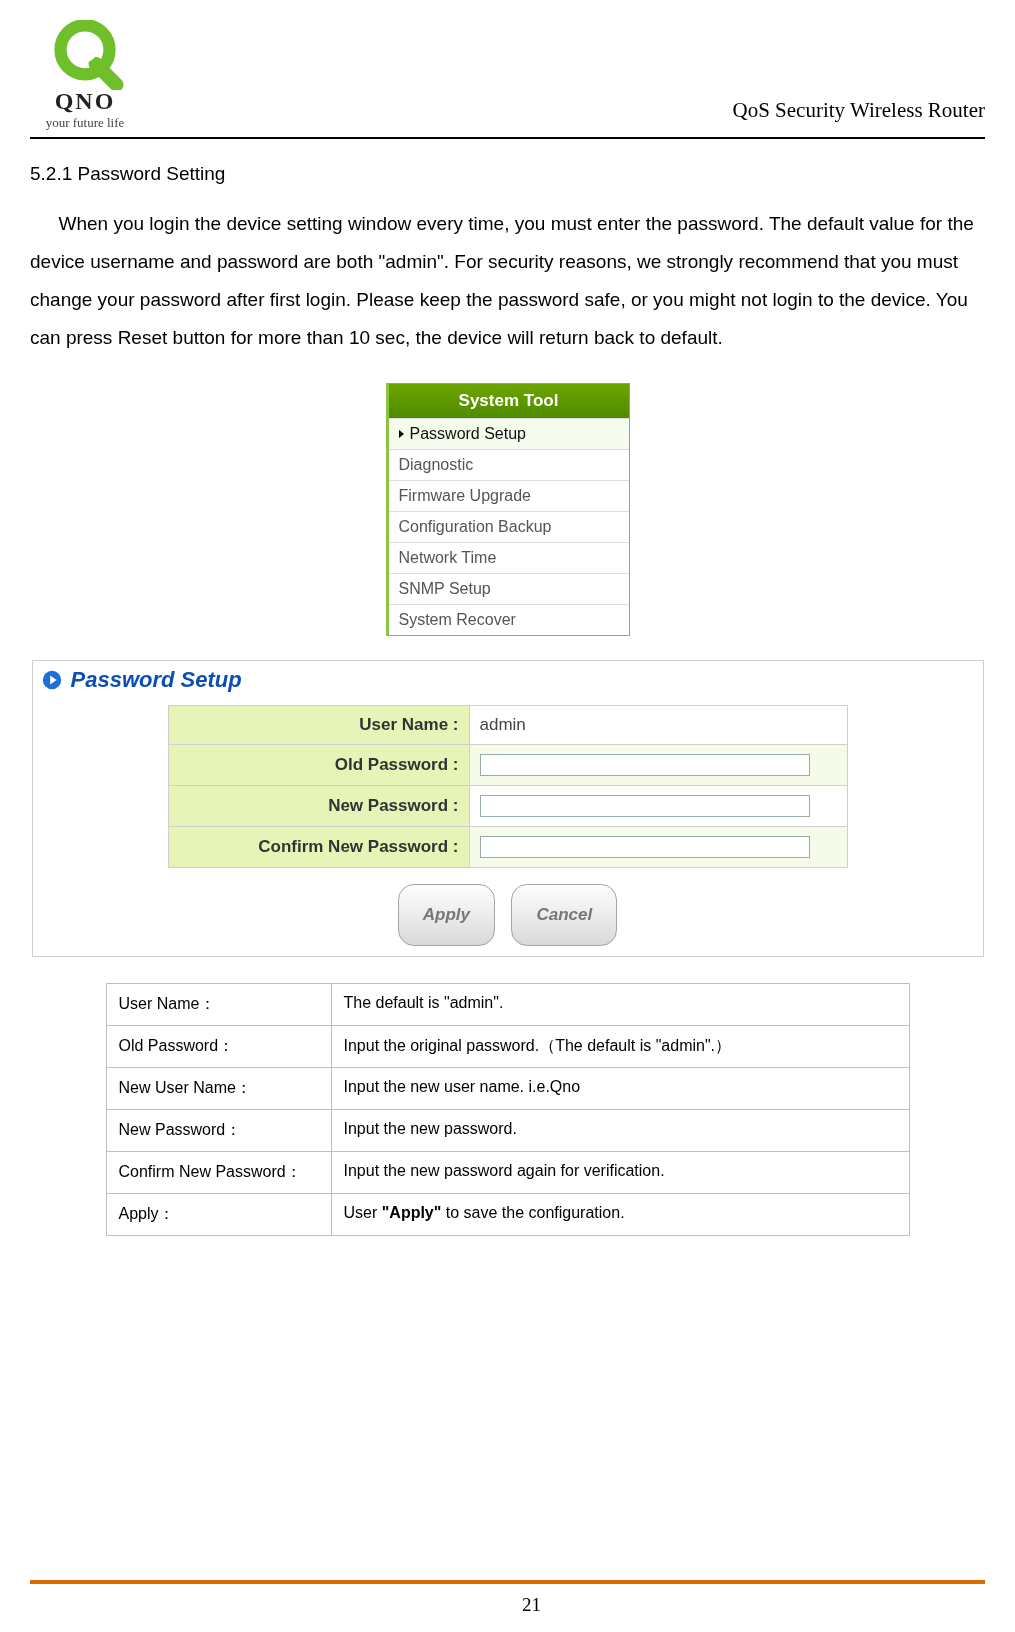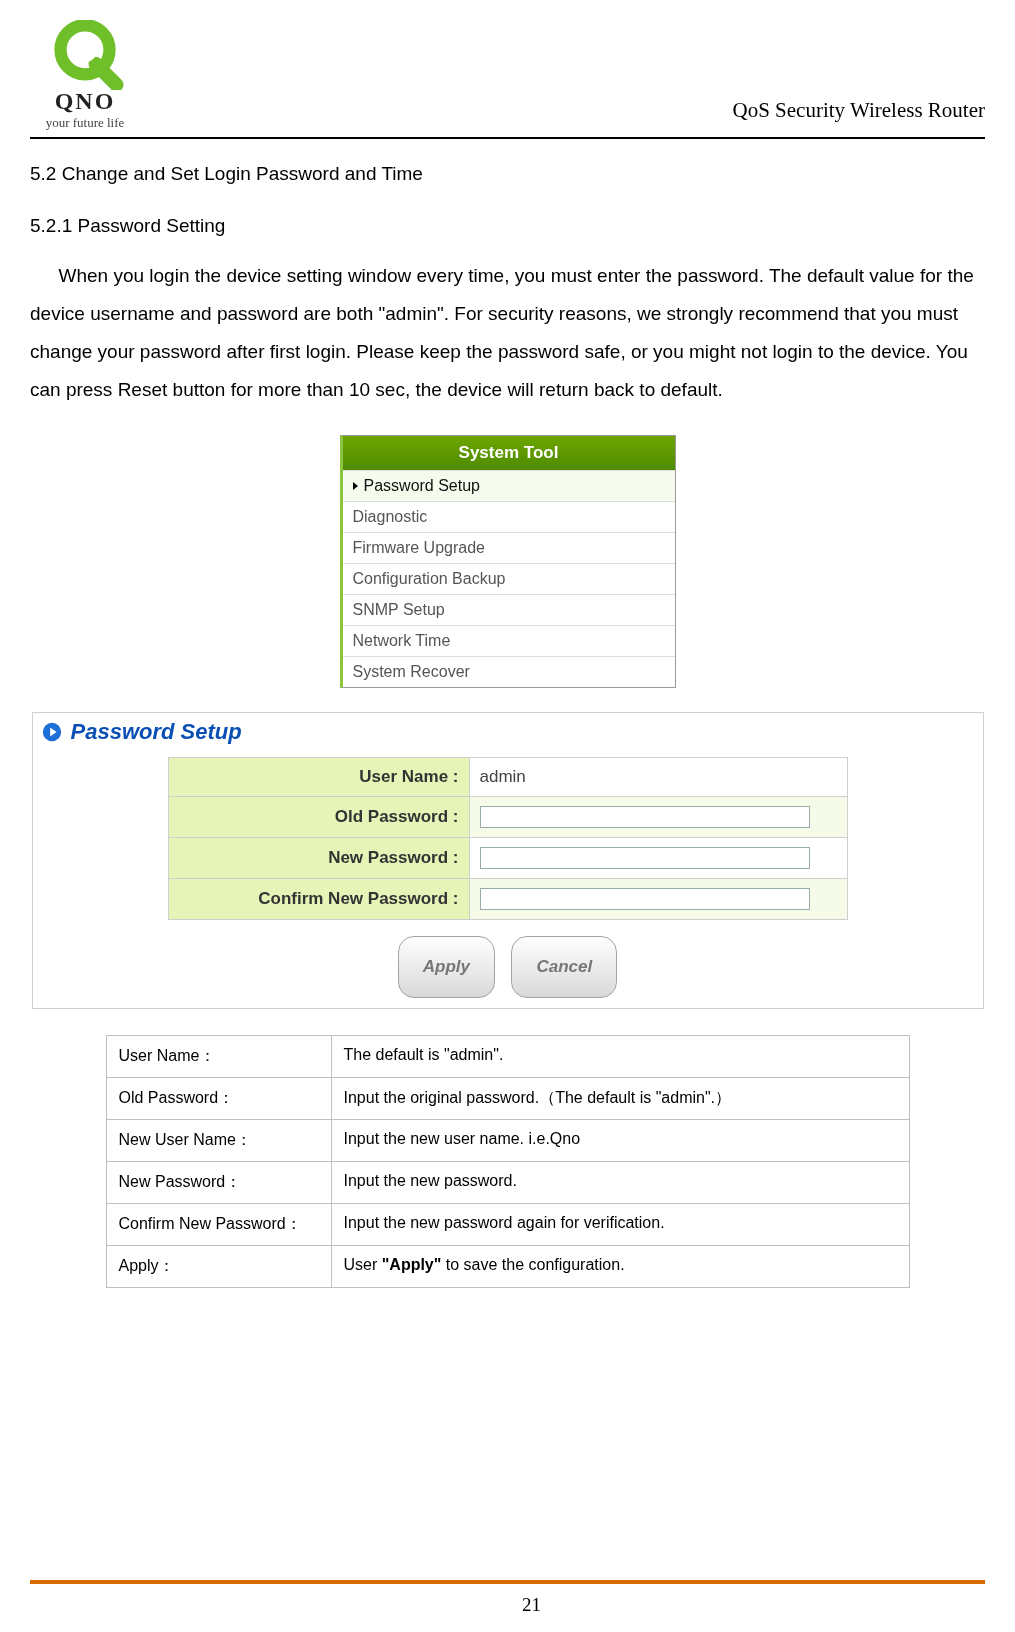--- a/index.html
+++ b/index.html
@@ -7,21 +7,21 @@
   .header{display:flex;align-items:flex-end;justify-content:space-between;}
   .logo-block{display:flex;flex-direction:column;align-items:center;width:110px;}
   .logo-svg{width:90px;height:70px;}
   .logo-text{font-family:Georgia,serif;font-weight:bold;font-size:24px;color:#222;letter-spacing:2px;margin-top:-2px;text-align:right;}
   .tagline{font-family:Georgia,serif;font-size:13px;color:#444;}
   .doc-title{font-family:"Times New Roman",serif;font-size:21px;color:#000;padding-bottom:8px;}
   .hr{border:none;border-top:2px solid #000;margin:6px 0 24px 0;}
   .section{font-size:19px;margin:24px 0 30px 0;}
   .subsection{font-size:19px;margin:20px 0 20px 0;}
   .body-text{font-size:19px;line-height:2.0;margin:0 0 26px 0;text-align:left;text-indent:1.5em;}
-  .menu-fig{margin:10px auto 24px auto;width:336px;}
+  .menu-fig{margin:10px auto 24px auto;width:244px;}
   .menu-box{border:1px solid #999;border-left:3px solid #8bc53f;}
   .menu-header{background:linear-gradient(#6ca500,#4f8b00);color:#fff;font-weight:bold;text-align:center;padding:7px 0;font-size:17px;}
   .menu-item{display:flex;align-items:center;border-top:1px solid #ddd;padding:6px 10px;font-size:16px;color:#555;background:#fff;}
   .menu-item.active{background:#f6fced;color:#111;}
   .menu-arrow{display:inline-block;width:0;height:0;border-top:4px solid transparent;border-bottom:4px solid transparent;border-left:5px solid #000;margin-right:6px;}
   .setup-fig{margin:0 auto 26px auto;width:950px;border:1px solid #cfcfcf;background:#fff;}
   .setup-head{display:flex;align-items:center;padding:6px 8px 6px 8px;}
   .setup-title{color:#0a4fb5;font-weight:bold;font-style:italic;font-size:22px;margin-left:8px;font-family:Arial,sans-serif;}
   .arrow-circle{width:22px;height:22px;}
   .form-table{width:680px;margin:6px auto 0 auto;border-collapse:collapse;border:1px solid #cfcfcf;}
@@ -51,45 +51,44 @@
         <path d="M62 50 L86 74" stroke="#6fbf2a" stroke-width="16" stroke-linecap="round"></path>
         <circle cx="50" cy="34" r="14" fill="#fff"></circle>
       </svg>
       <div class="logo-text">QNO</div>
       <div class="tagline">your future life</div>
     </div>
     <div class="doc-title">QoS Security Wireless Router</div>
   </div>
   <hr class="hr">
 
-  <div class="section">5.2 Change and Set Login Password and Time</div>
   <div class="subsection">5.2.1 Password Setting</div>
   <p class="body-text">When you login the device setting window every time, you must enter the password. The default value for the device username and password are both "admin". For security reasons, we strongly recommend that you must change your password after first login. Please keep the password safe, or you might not login to the device. You can press Reset button for more than 10 sec, the device will return back to default.</p>
 
   <div class="menu-fig">
     <div class="menu-box">
       <div class="menu-header">System Tool</div>
       <div class="menu-item active">
         <span class="menu-arrow"></span>
         <span>Password Setup</span>
       </div>
       <div class="menu-item">
         <span>Diagnostic</span>
       </div>
       <div class="menu-item">
         <span>Firmware Upgrade</span>
       </div>
       <div class="menu-item">
         <span>Configuration Backup</span>
       </div>
       <div class="menu-item">
-        <span>SNMP Setup</span>
+        <span>Network Time</span>
       </div>
       <div class="menu-item">
-        <span>Network Time</span>
+        <span>SNMP Setup</span>
       </div>
       <div class="menu-item">
         <span>System Recover</span>
       </div>
     </div>
   </div>
 
   <div class="setup-fig">
     <div class="setup-head">
       <svg class="arrow-circle" viewBox="0 0 24 24">

